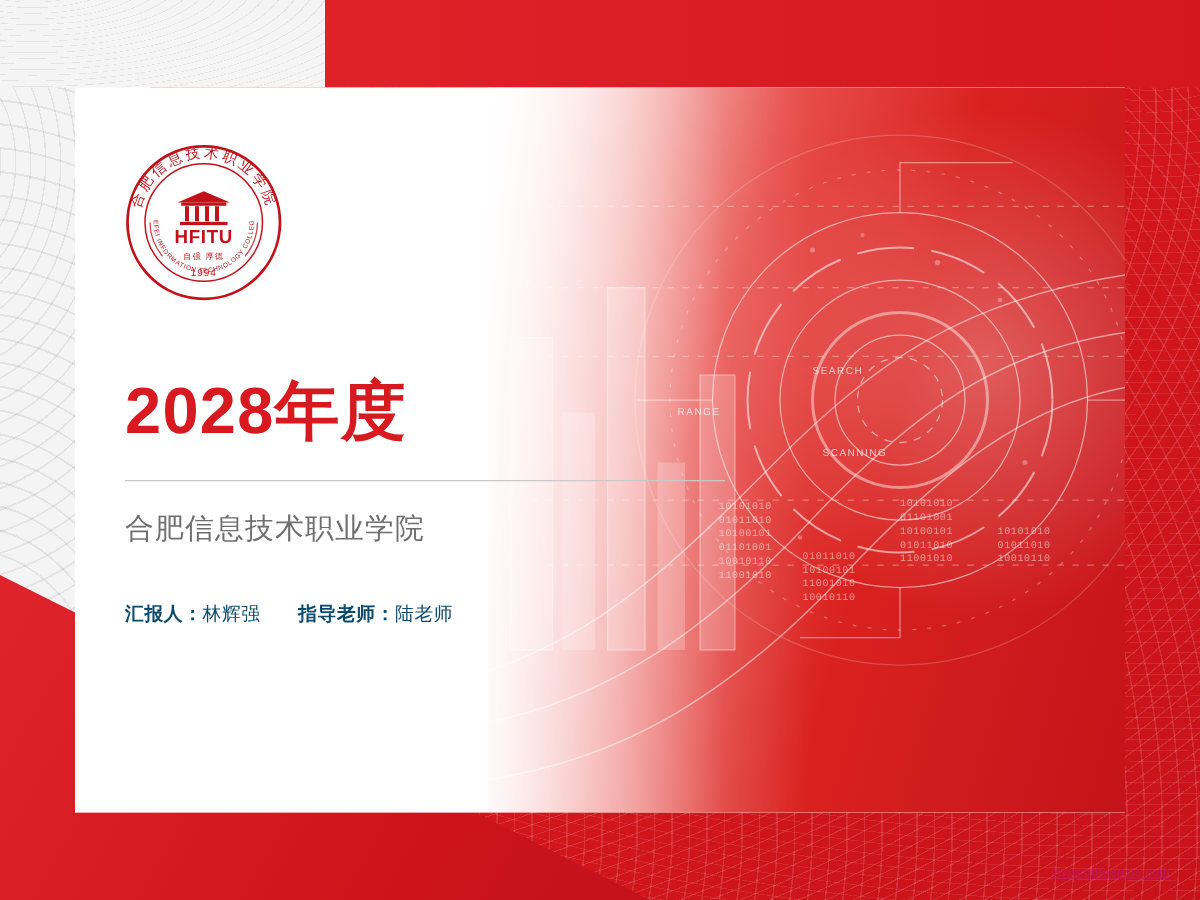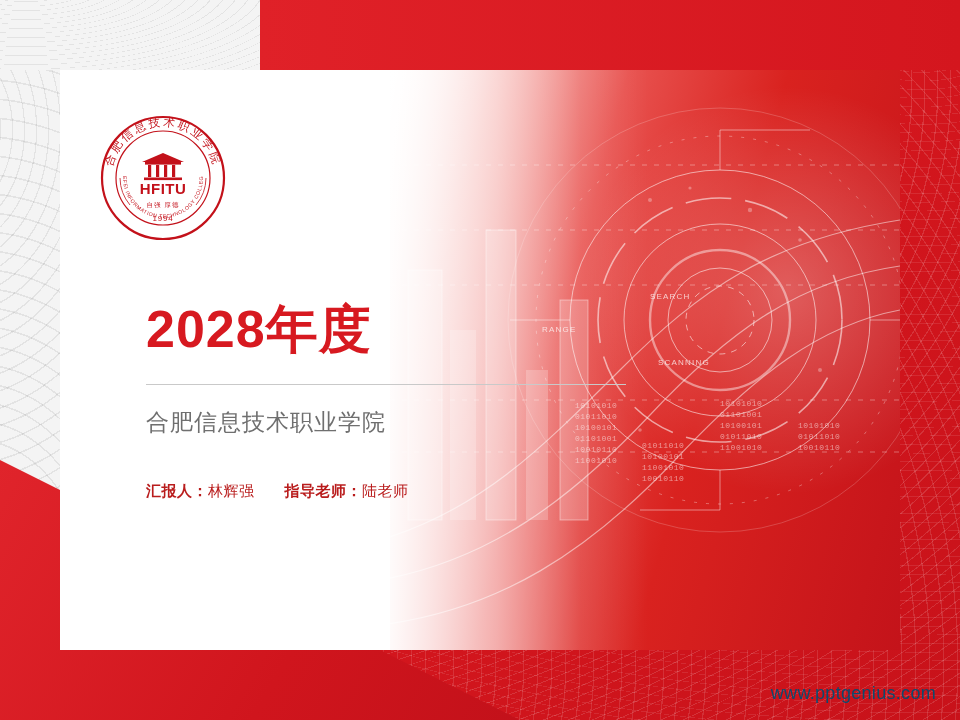--- a/index.html
+++ b/index.html
@@ -101,45 +101,45 @@
   .bincol{
     position:absolute;color:rgba(255,255,255,.5);font-size:8px;
     line-height:11px;letter-spacing:.5px;font-family:"Liberation Mono",monospace;
     white-space:pre;
   }
 
   
   .badge{position:absolute;left:40px;top:45px;width:126px;height:126px;z-index:8;}
 
   
-  .txt{position:absolute;left:40px;top:230px;z-index:8;width:520px;margin-left:46px;}
+  .txt{position:absolute;left:40px;top:230px;z-index:8;width:520px;}
   .title-main{
     font-size:52px;font-weight:bold;color:#d71920;letter-spacing:1px;
     line-height:1.12;margin:0;
   }
   .title-sub{
     font-size:52px;font-weight:bold;color:#3b3b3b;letter-spacing:1px;
     line-height:1.15;margin:6px 0 0 0;
   }
   .rule{
     width:480px;height:1px;background:#c9c9c9;margin:26px 0 22px 0;
   }
   .org{
     font-size:23px;color:#6f6f6f;letter-spacing:1px;margin:0;
   }
   .meta{
-    margin-top:44px;font-size:15px;color:#b91c1c;letter-spacing:.5px;
+    margin-top:44px;font-size:15px;color:#0c4a6e;letter-spacing:.5px;
   }
   .meta b{font-weight:bold;}
   .meta .gap{display:inline-block;width:30px;}
 
   
   .footer{
     position:absolute;right:24px;bottom:16px;z-index:9;
-    color:#0c4a6e;font-size:18px;letter-spacing:.3px;
+    color:#be185d;font-size:10px;letter-spacing:.3px;text-decoration:underline;
   }
 </style>
 </head>
 <body>
 
 <div id="stage">
 
   <div class="bg-red"></div>
   <div class="topo"></div>
   <div class="topo-left"></div>

